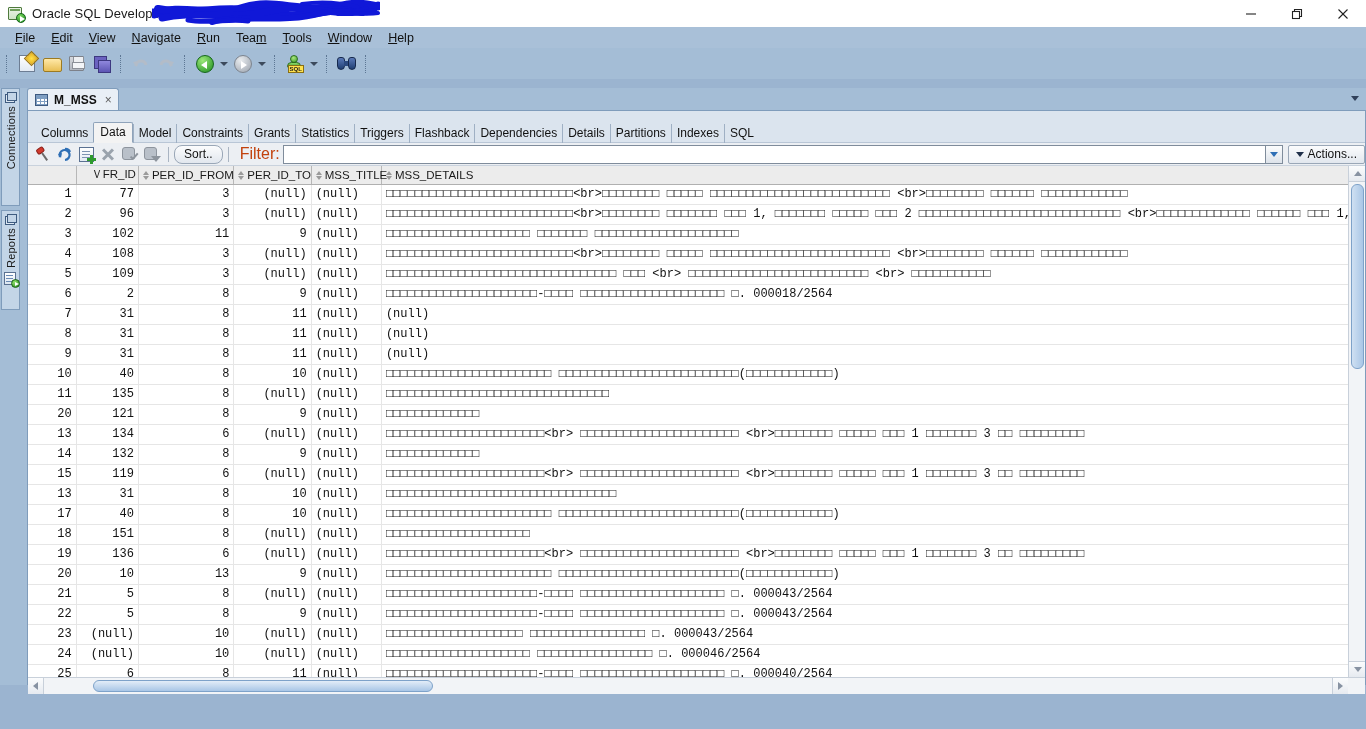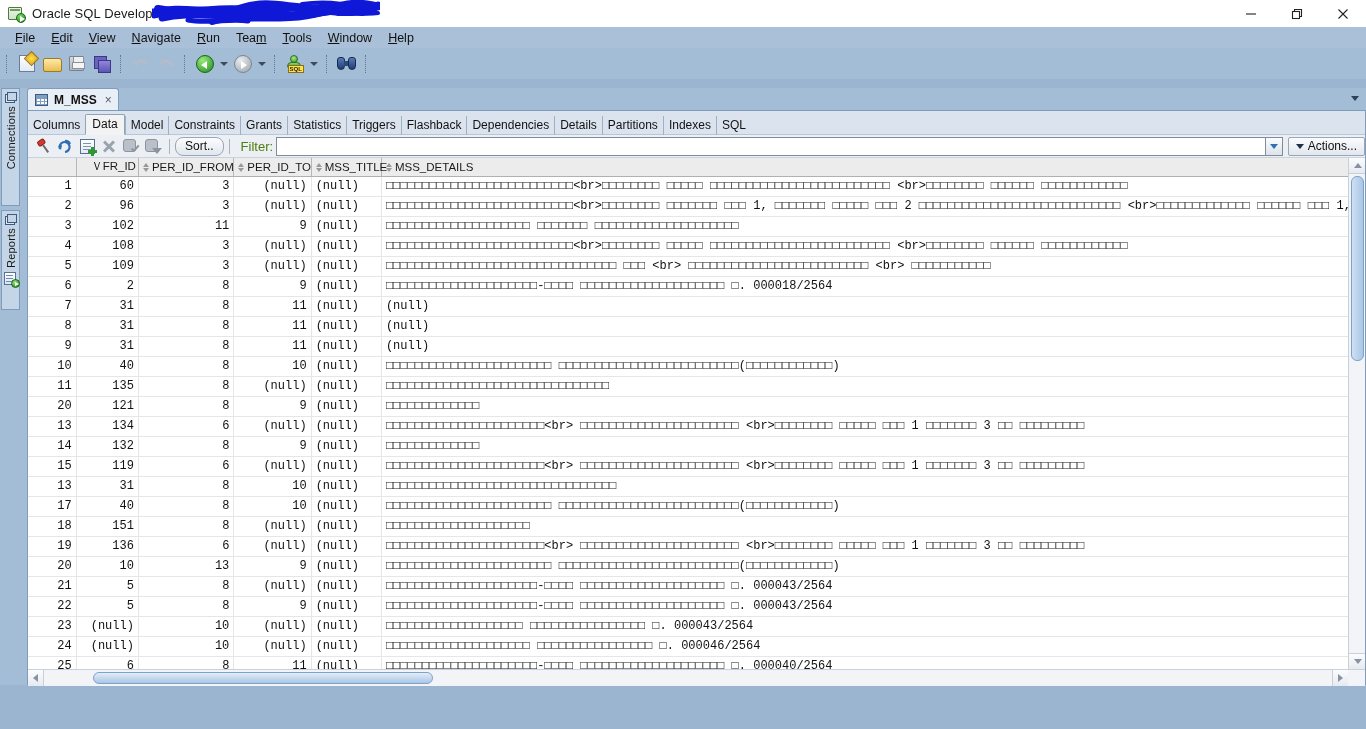--- a/index.html
+++ b/index.html
@@ -168,22 +168,22 @@
   }
   .tabstrip-right i { display:block; width:0;height:0; border-left:4px solid transparent;border-right:4px solid transparent;border-top:5px solid #30405a;}
 
   .tabbody {
     position: absolute; left: 6px; top: 22px; width: 1339px; height: 575px;
     background: #f3f3f3; border: 1px solid #7f9cbb;
   }
 
   
   .subtabs {
-    position: relative; height: 24px; background: #dbe4ee;
-    display: flex; align-items: flex-end; padding-left: 0;
+    position: relative; height: 32px; background: #dbe4ee;
+    display: flex; align-items: flex-end; padding-left: 8px;
     border-bottom: 1px solid #b9c6d6;
   }
   .subtab {
     font-size: 12px; color: #111; padding: 2px 5px 3px 5px; line-height: 14px;
     border-left: 1px solid #9fb0c4; position: relative; top: 1px;
   }
   .subtab:first-child { border-left: none; }
   .subtab.active {
     background: #f3f3f3; border: 1px solid #8fa3ba; border-bottom: 1px solid #f3f3f3;
     border-radius: 2px 2px 0 0; padding: 2px 6px 3px 6px;
@@ -215,21 +215,21 @@
   .ic-commit .ck:after { content:""; position:absolute; left:2px; top:1px; width:7px;height:2px; background:#8d949d; transform:rotate(-50deg);}
   .ic-rollback { width:16px;height:14px; position:relative; }
   .ic-rollback .db { position:absolute; left:0; top:0; width:13px; height:13px; border-radius:3px; background:#b9c0c9; border:1px solid #8d949d; }
   .ic-rollback .ar { position:absolute; right:-1px; bottom:-1px; width:0;height:0; border-left:5px solid transparent; border-right:5px solid transparent; border-top:6px solid #8d949d; }
 
   .btn3d {
     font-size: 12px; color: #111; background: linear-gradient(#fbfcfd,#e2e7ee);
     border: 1px solid #9aa7b7; border-radius: 8px; padding: 1px 9px; height: 19px;
     display: flex; align-items: center;
   }
-  .flt-label { font-size: 13px; color: #4d7c0f; margin-left: 6px; margin-right: 3px; }
+  .flt-label { font-size: 16px; color: #c2410c; margin-left: 6px; margin-right: 3px; }
   .flt-input {
     height: 19px; background: #ffffff; border: 1px solid #7f8c9b;
     font-size: 12px; color: #111; padding: 0 4px; outline: none;
     font-family: "Liberation Sans", sans-serif;
   }
   .flt-drop {
     width: 17px; height: 19px; background: linear-gradient(#fbfcfd,#dde3ea);
     border: 1px solid #7f8c9b; border-left: none;
     display: flex; align-items: center; justify-content: center;
   }
@@ -558,21 +558,21 @@
                 <th style="text-align:right"><span>ＶFR_ID</span></th>
                 <th><span class="sortic"></span><span>PER_ID_FROM</span></th>
                 <th><span class="sortic"></span><span>PER_ID_TO</span></th>
                 <th><span class="sortic"></span><span>MSS_TITLE</span></th>
                 <th><span class="sortic"></span><span>MSS_DETAILS</span></th>
               </tr>
             </thead>
             <tbody>
                 <tr>
                   <td class="rownum">1</td>
-                  <td class="num">60</td>
+                  <td class="num">77</td>
                   <td class="num">3</td>
                   <td class="num">(null)</td>
                   <td class="txt">(null)</td>
                   <td class="txt">□□□□□□□□□□□□□□□□□□□□□□□□□□&lt;br&gt;□□□□□□□□ □□□□□ □□□□□□□□□□□□□□□□□□□□□□□□□ &lt;br&gt;□□□□□□□□  □□□□□□ □□□□□□□□□□□□</td>
                 </tr>
                 <tr>
                   <td class="rownum">2</td>
                   <td class="num">96</td>
                   <td class="num">3</td>
                   <td class="num">(null)</td>

